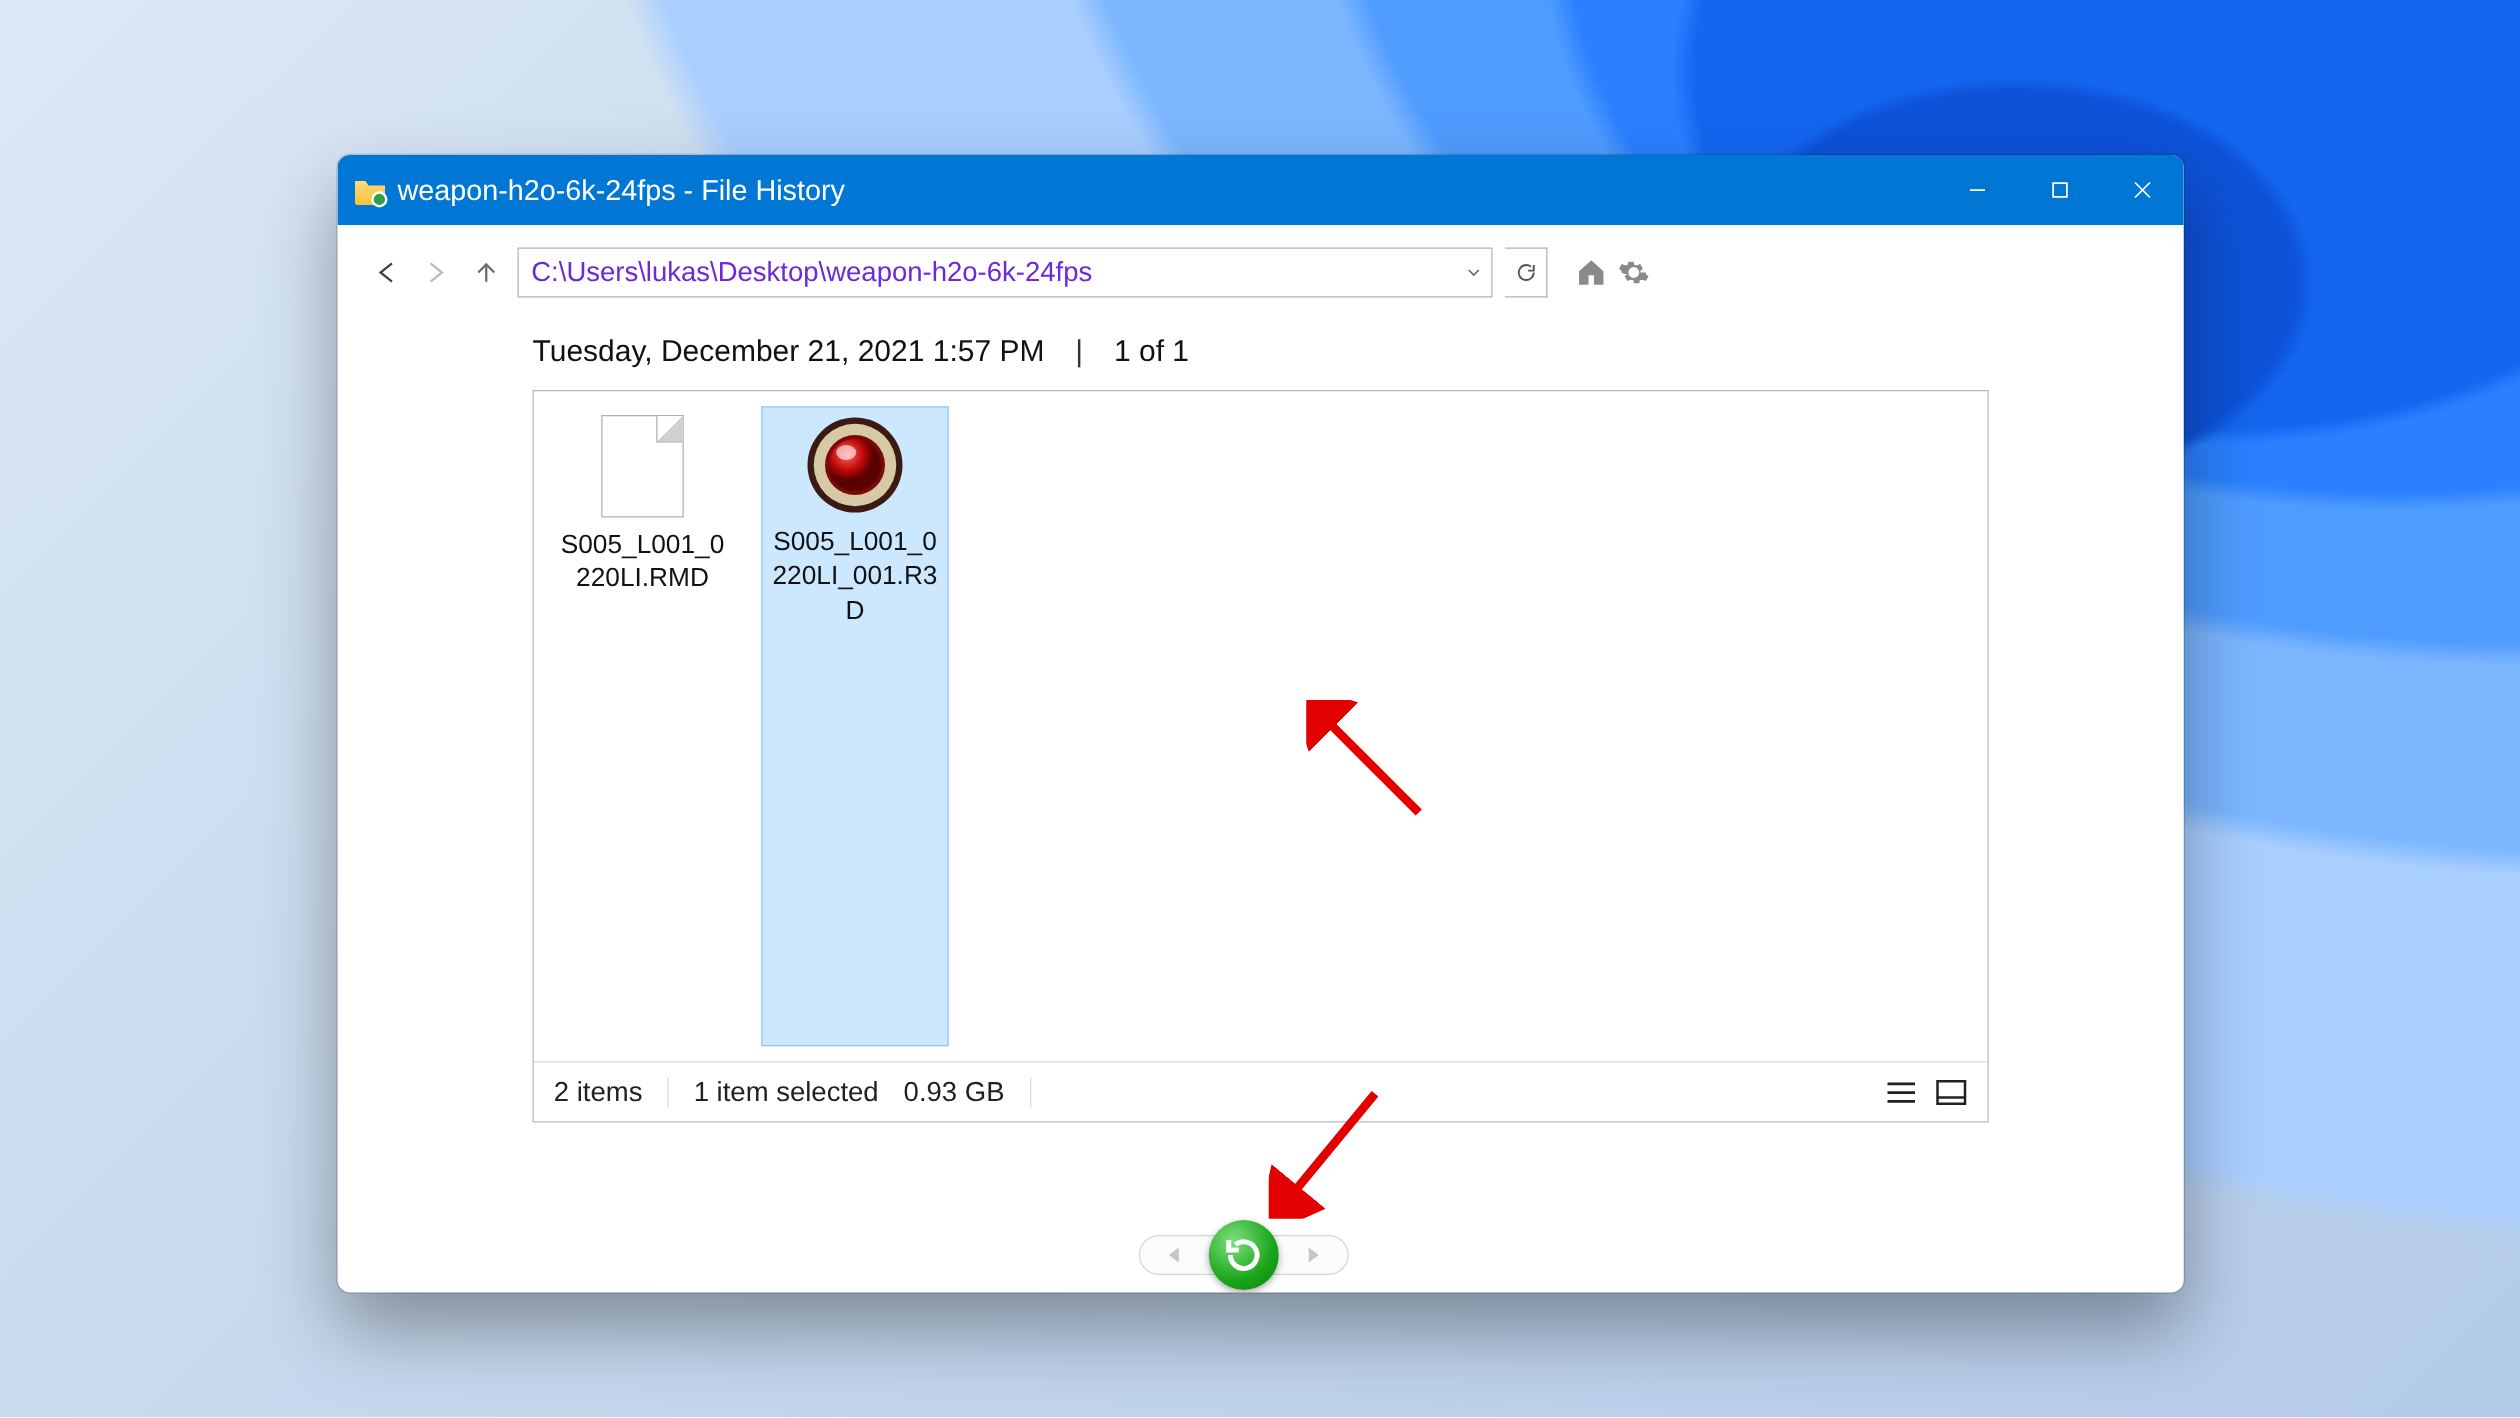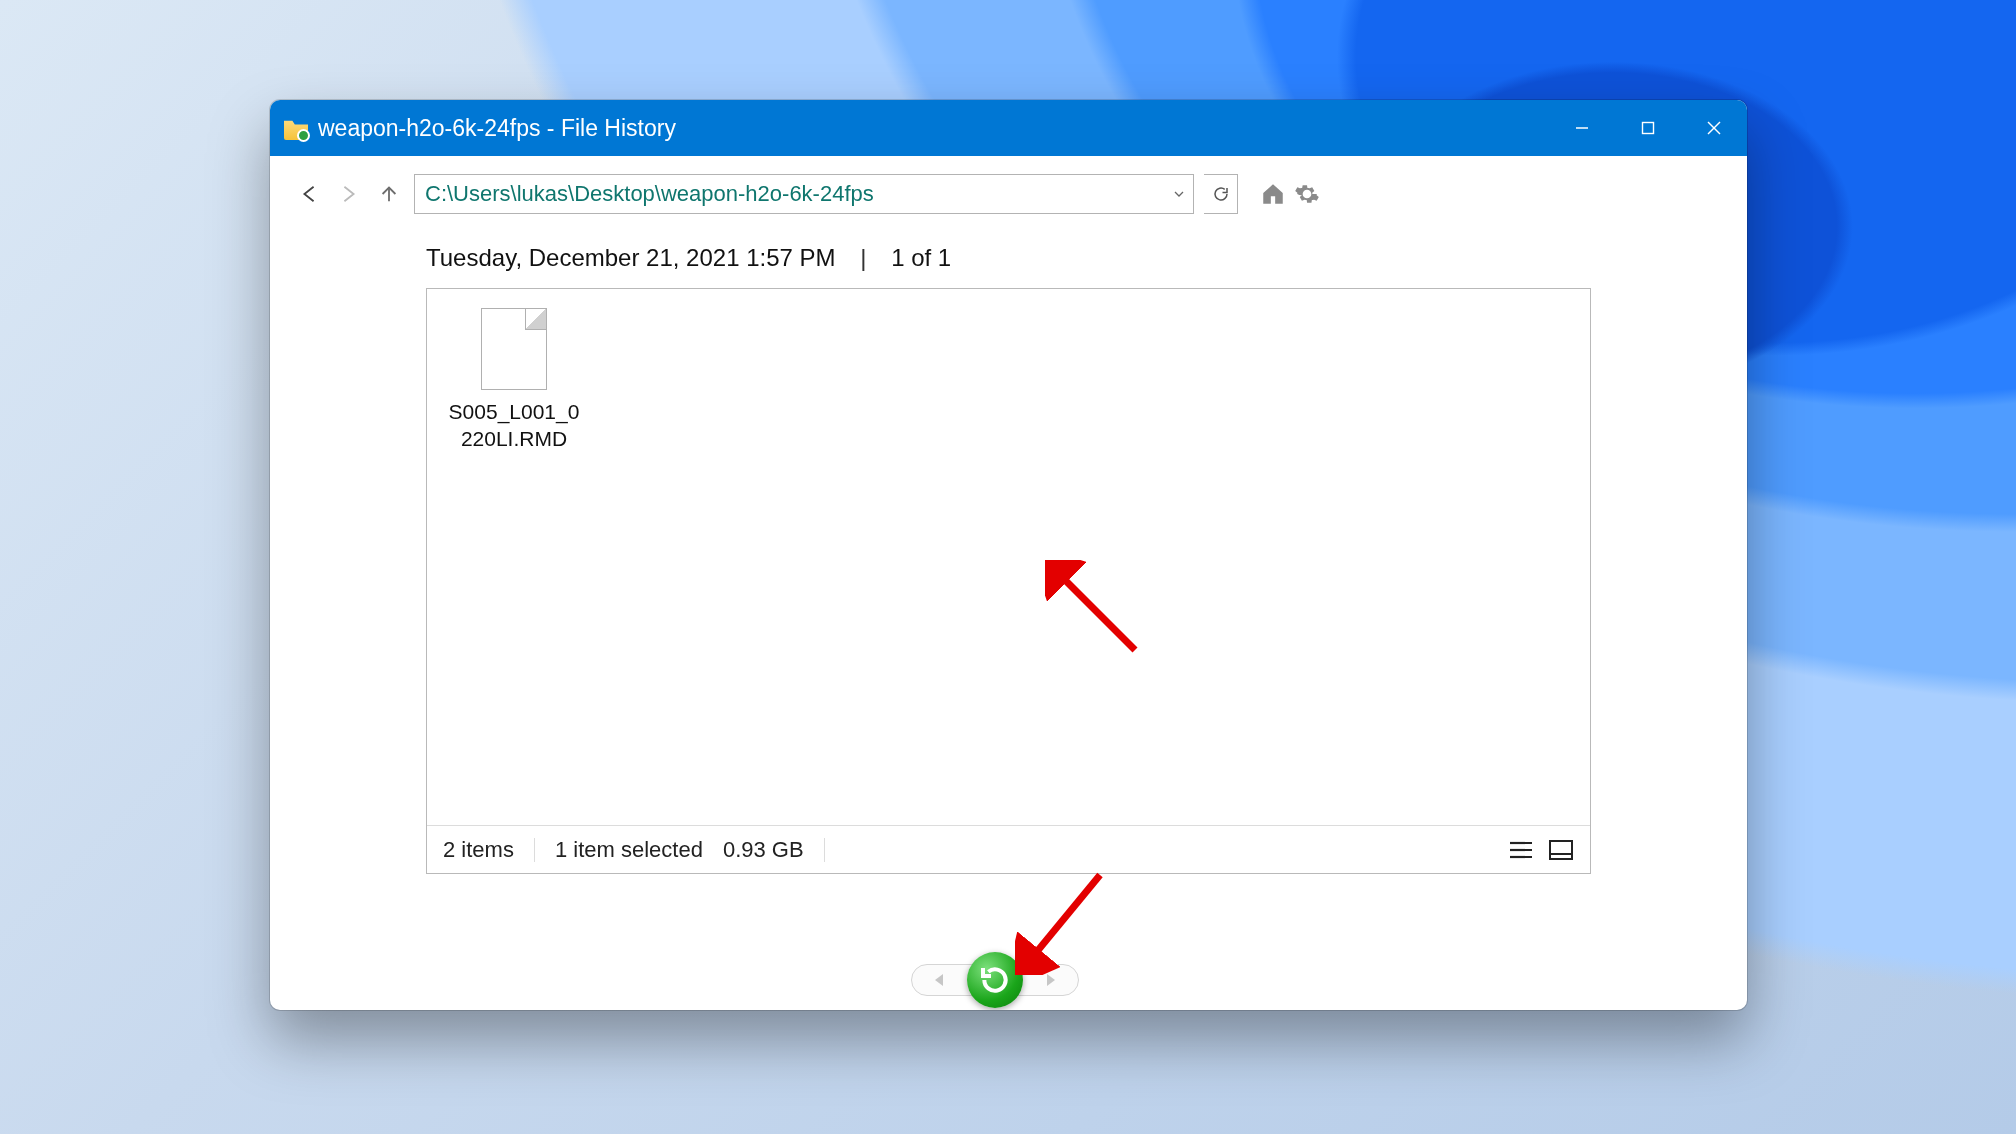--- a/index.html
+++ b/index.html
@@ -16,21 +16,21 @@
       radial-gradient(2200px 1500px at 95% -5%, #2a80ff 0%,  #2a80ff 30%, transparent 31%),
       radial-gradient(2500px 1800px at 100% -15%,#4f9cff 0%, #4f9cff 38%, transparent 39%),
       radial-gradient(2800px 2100px at 105% -25%,#7bb6ff 0%, #7bb6ff 46%, transparent 47%),
       radial-gradient(3200px 2500px at 110% -35%,#a9cfff 0%, #a9cfff 55%, transparent 56%),
       linear-gradient(135deg, #dbe8f5 0%, #c8d9ee 40%, #b4cbe8 100%);
   }
 
   
   .window {
     position: absolute;
-    left: 270px; top: 100px;
+    left: 270px; top: 124px;
     width: 1477px; height: 910px;
     background: #ffffff;
     border-radius: 10px;
     box-shadow: 0 30px 60px rgba(0,0,0,0.35), 0 0 0 1px rgba(0,0,0,0.15);
     display: flex;
     flex-direction: column;
     overflow: hidden;
   }
 
   .titlebar {
@@ -73,21 +73,21 @@
   .navarrow.disabled { color:#b7b7b7; }
   .navarrow svg { width:22px; height:22px; }
   .up { color:#6e6e6e; }
   .addressbar {
     flex: 0 0 780px;
     height: 40px;
     border: 1px solid #b3b3b3;
     display:flex; align-items:center;
   }
   .addressbar input {
-    flex:1; border:none; outline:none; font-size:22px; padding:0 10px; color:#0f766e;
+    flex:1; border:none; outline:none; font-size:22px; padding:0 10px; color:#6d28d9;
     font-family: inherit; background:transparent;
   }
   .addr-drop { width:28px; height:100%; border-left:none; display:flex; align-items:center; justify-content:center; color:#666; }
   .addr-refresh { width:34px; height:40px; border:1px solid #b3b3b3; border-left:none; display:flex; align-items:center; justify-content:center; color:#555; }
   .searchbox {
     margin-left: 8px;
     height:46px; width:405px;
     border:1px solid #cfcfcf;
     display:flex; align-items:center;
     padding: 0 10px 0 14px;
@@ -272,20 +272,39 @@
     <span>Tuesday, December 21, 2021 1:57 PM</span>
     <span class="sep">|</span>
     <span>1 of 1</span>
   </div>
 
   <div class="files-outer">
     <div class="filegrid">
       <div class="fileitem">
         <div class="fileicon generic"></div>
         <div>S005_L001_0220LI.RMD</div>
+      </div>
+      <div class="fileitem selected">
+        <div class="fileicon red">
+          <svg viewBox="0 0 80 80">
+            <circle cx="40" cy="40" r="38" fill="#3a1a12"></circle>
+            <circle cx="40" cy="40" r="33" fill="#d8c9a6"></circle>
+            <circle cx="40" cy="40" r="24" fill="#7a0a0a"></circle>
+            <circle cx="40" cy="40" r="21" fill="url(#rg)"></circle>
+            <defs>
+              <radialGradient id="rg" cx="35%" cy="30%">
+                  <stop offset="0%" stop-color="#ff6666"></stop>
+                  <stop offset="60%" stop-color="#c20909"></stop>
+                  <stop offset="100%" stop-color="#5a0000"></stop>
+                </radialGradient>
+            </defs>
+            <ellipse cx="33" cy="30" rx="8" ry="6" fill="#ffffff" opacity="0.6"></ellipse>
+          </svg>
+        </div>
+        <div>S005_L001_0220LI_001.R3D</div>
       </div>
     </div>
 
     <div class="statusbar">
       <span>2 items</span>
       <span class="divider"></span>
       <span>1 item selected</span>
       <span>0.93 GB</span>
       <span class="divider"></span>
       <div class="viewtoggles">

